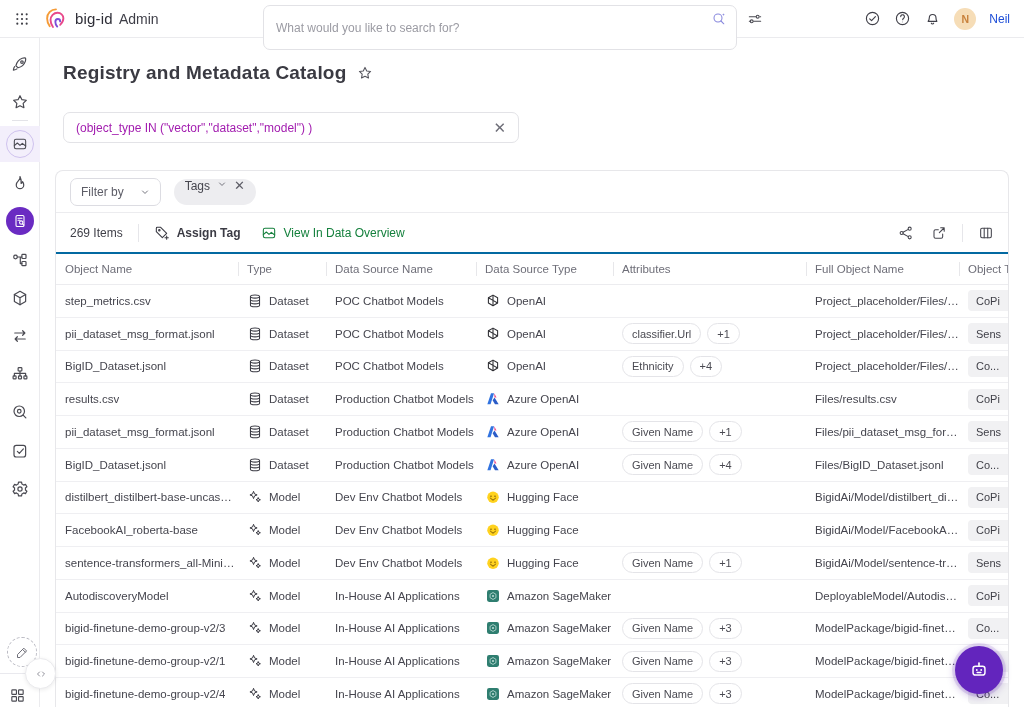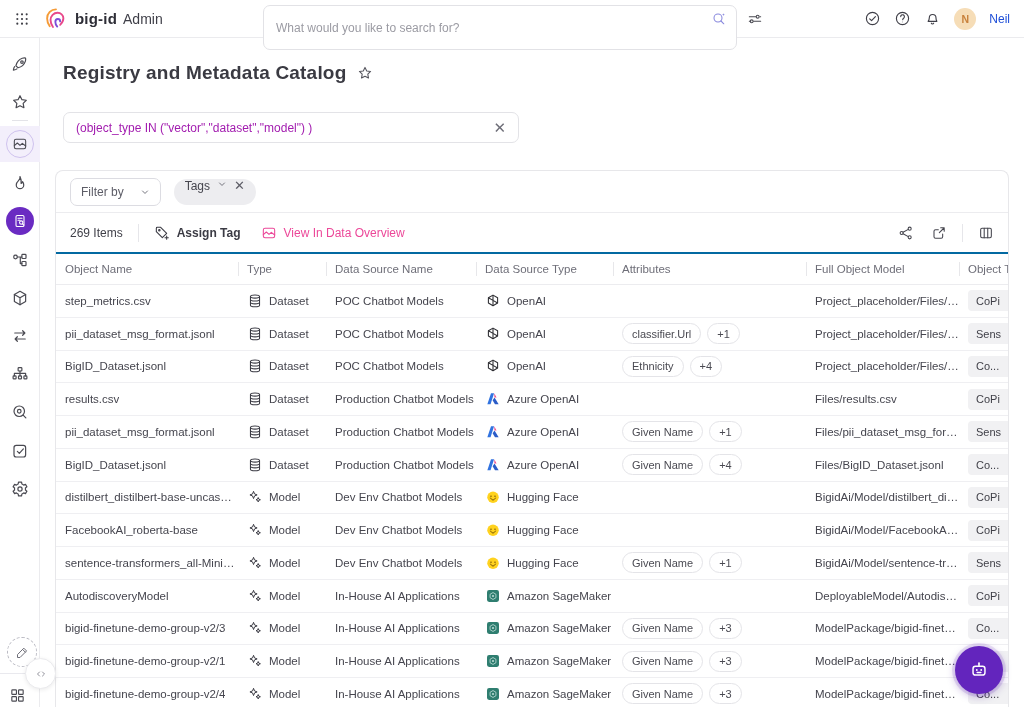--- a/index.html
+++ b/index.html
@@ -7,21 +7,21 @@
  font-family:"Liberation Sans",sans-serif;color:#45454e}
 .stage{position:relative;width:1024px;height:707px;background:#fff}
 .icn{display:inline-flex;align-items:center;justify-content:center;flex:0 0 auto}
 .icn svg{width:100%;height:100%;display:block}
 
 
 .topbar{position:absolute;left:0;top:0;width:1024px;height:38px;background:#fff;
  border-bottom:1px solid #ebebee;display:flex;align-items:center;padding:0 14px;z-index:30}
 .tb-grid{width:16px;height:16px;color:#3f3f46;margin-right:14px;cursor:pointer}
 .logo{width:25px;height:25px;margin-right:6px}
-.brand{font-size:15px;font-weight:bold;color:#2e2e37;letter-spacing:.2px}
+.brand{font-size:15px;font-weight:normal;color:#2e2e37;letter-spacing:.2px}
 .product{font-size:14px;color:#3f3f48;margin-left:6px}
 .searchwrap{position:absolute;left:263px;top:5px;width:474px;height:45px}
 .search{width:100%;height:100%;border:1px solid #e2e2e6;border-radius:7px;outline:none;
  font-family:"Liberation Sans",sans-serif;font-size:12px;color:#55555e;padding:0 56px 0 12px;background:#fff}
 .search::placeholder{color:#9b9ba3}
 .ai{position:absolute;right:10px;top:6px;width:16px;height:16px;color:#8a8ade}
 .sliders{position:absolute;left:747px;top:11px;width:16px;height:16px;color:#4a4a52;cursor:pointer}
 .tb-right{margin-left:auto;display:flex;align-items:center;gap:13px}
 .tb-right .icn{width:17px;height:17px;color:#3f3f48;cursor:pointer}
 .avatar{width:22px;height:22px;border-radius:50%;background:#f6ddb7;color:#c8813b;
@@ -72,21 +72,21 @@
  align-items:flex-start;gap:7px;font-size:12px;color:#45454e;cursor:pointer}
 .chev{width:10px;height:10px;color:#5c5c66}
 .xglyph{font-size:13px;color:#5c5c66;line-height:1;cursor:pointer}
 .hr{height:1px;background:#ececef;flex:0 0 auto}
 .action-row{height:39px;display:flex;align-items:center;padding:0 14px;flex:0 0 auto}
 .count{font-size:12px;color:#3f3f48}
 .vdiv{width:1px;height:18px;background:#e6e6ea;margin:0 15px}
 .act{display:flex;align-items:center;gap:7px;background:none;border:none;cursor:pointer;
  font-family:"Liberation Sans",sans-serif;font-size:12px;font-weight:bold;color:#3b3b44}
 .act .icn{width:16px;height:16px}
-.act.disabled{color:#ec4899;cursor:default;margin-left:20px;font-weight:normal}
+.act.disabled{color:#15803d;cursor:default;margin-left:20px;font-weight:normal}
 .ar-right{margin-left:auto;display:flex;align-items:center}
 .ar-right .icn{width:16px;height:16px;color:#45454e;cursor:pointer}
 .ar-right .gap{width:17px}
 
 
 .tgrid{display:grid;grid-template-columns:182px 88px 150px 137px 193px 153px 90px}
 .thead{height:33px;border-top:2px solid #0369a1;border-bottom:1px solid #ececef;flex:0 0 auto}
 .th{position:relative;display:flex;align-items:center;padding-left:9px;font-size:11.5px;
  color:#6e6e78;white-space:nowrap;overflow:hidden;cursor:pointer}
 .th+.th::before{content:'';position:absolute;left:0;top:8px;bottom:8px;width:1px;background:#e7e7ea}
@@ -384,21 +384,21 @@
         <div class="th">
           <span>Data Source Name</span>
         </div>
         <div class="th">
           <span>Data Source Type</span>
         </div>
         <div class="th">
           <span>Attributes</span>
         </div>
         <div class="th">
-          <span>Full Object Model</span>
+          <span>Full Object Name</span>
         </div>
         <div class="th">
           <span>Object Ta</span>
         </div>
       </div>
     <div class="tbody">
         <div class="trow tgrid">
       <div class="td">
             <span class="lbl">step_metrics.csv</span>
           </div>

